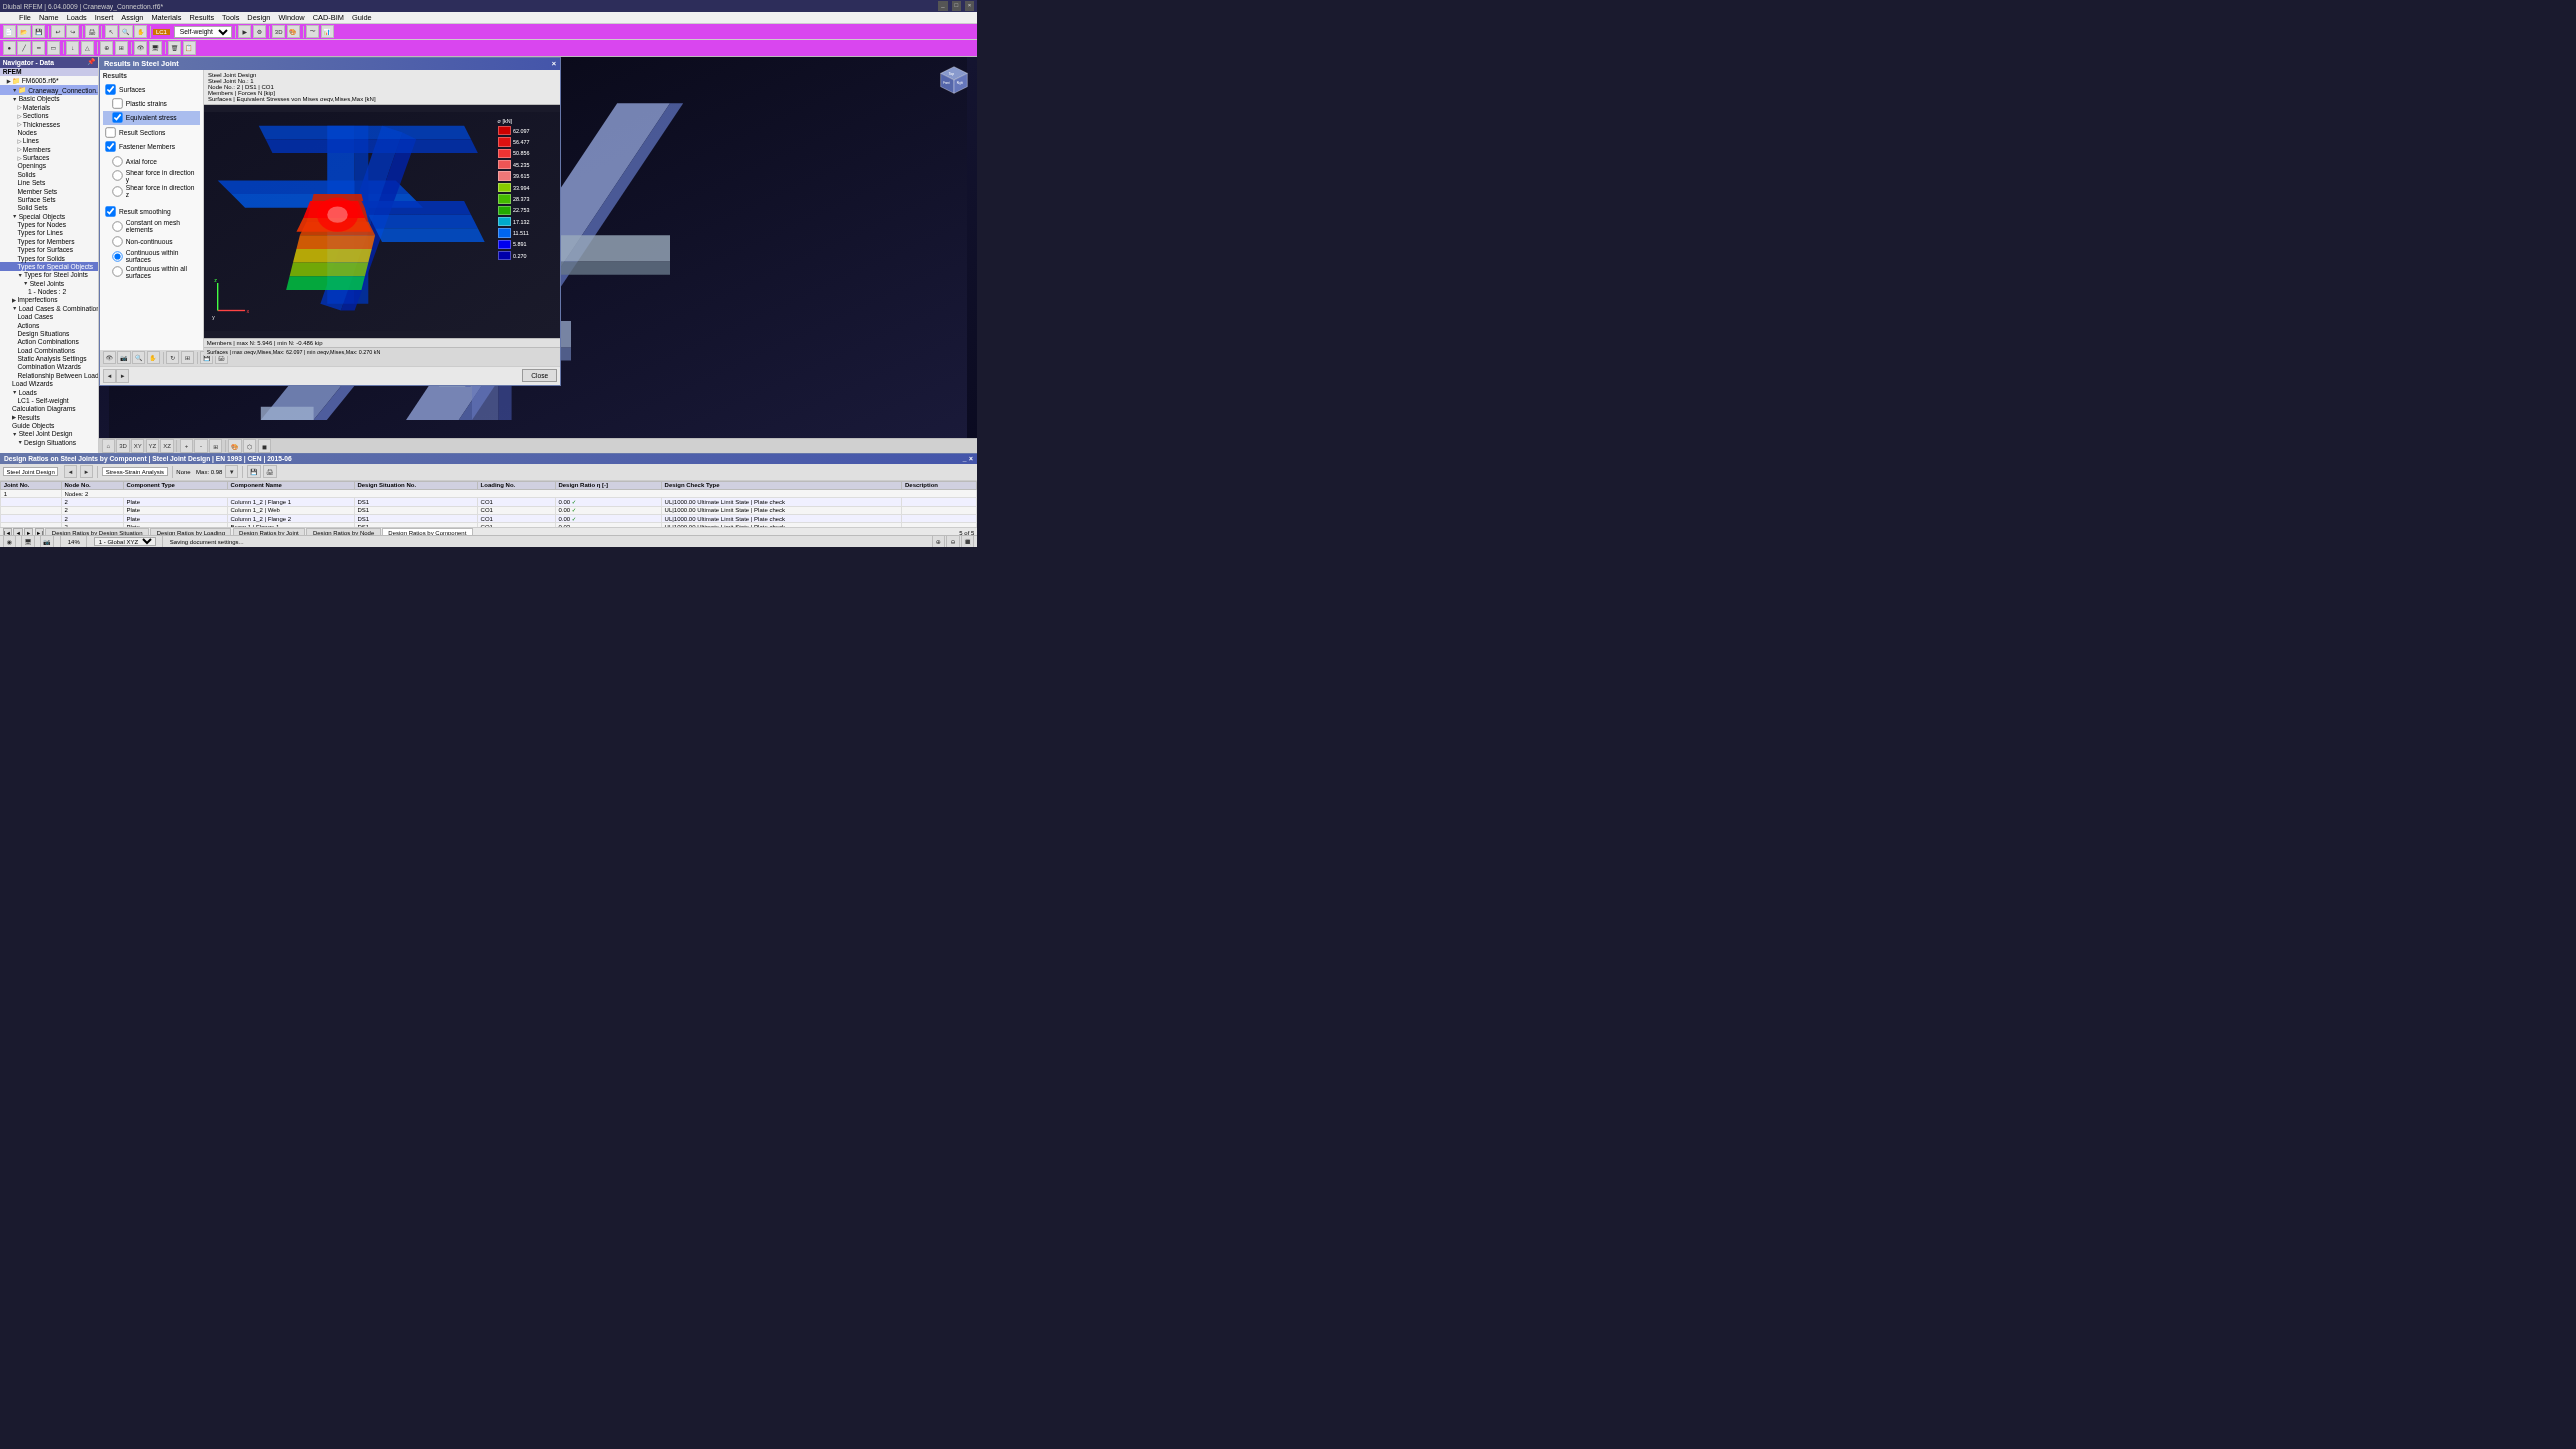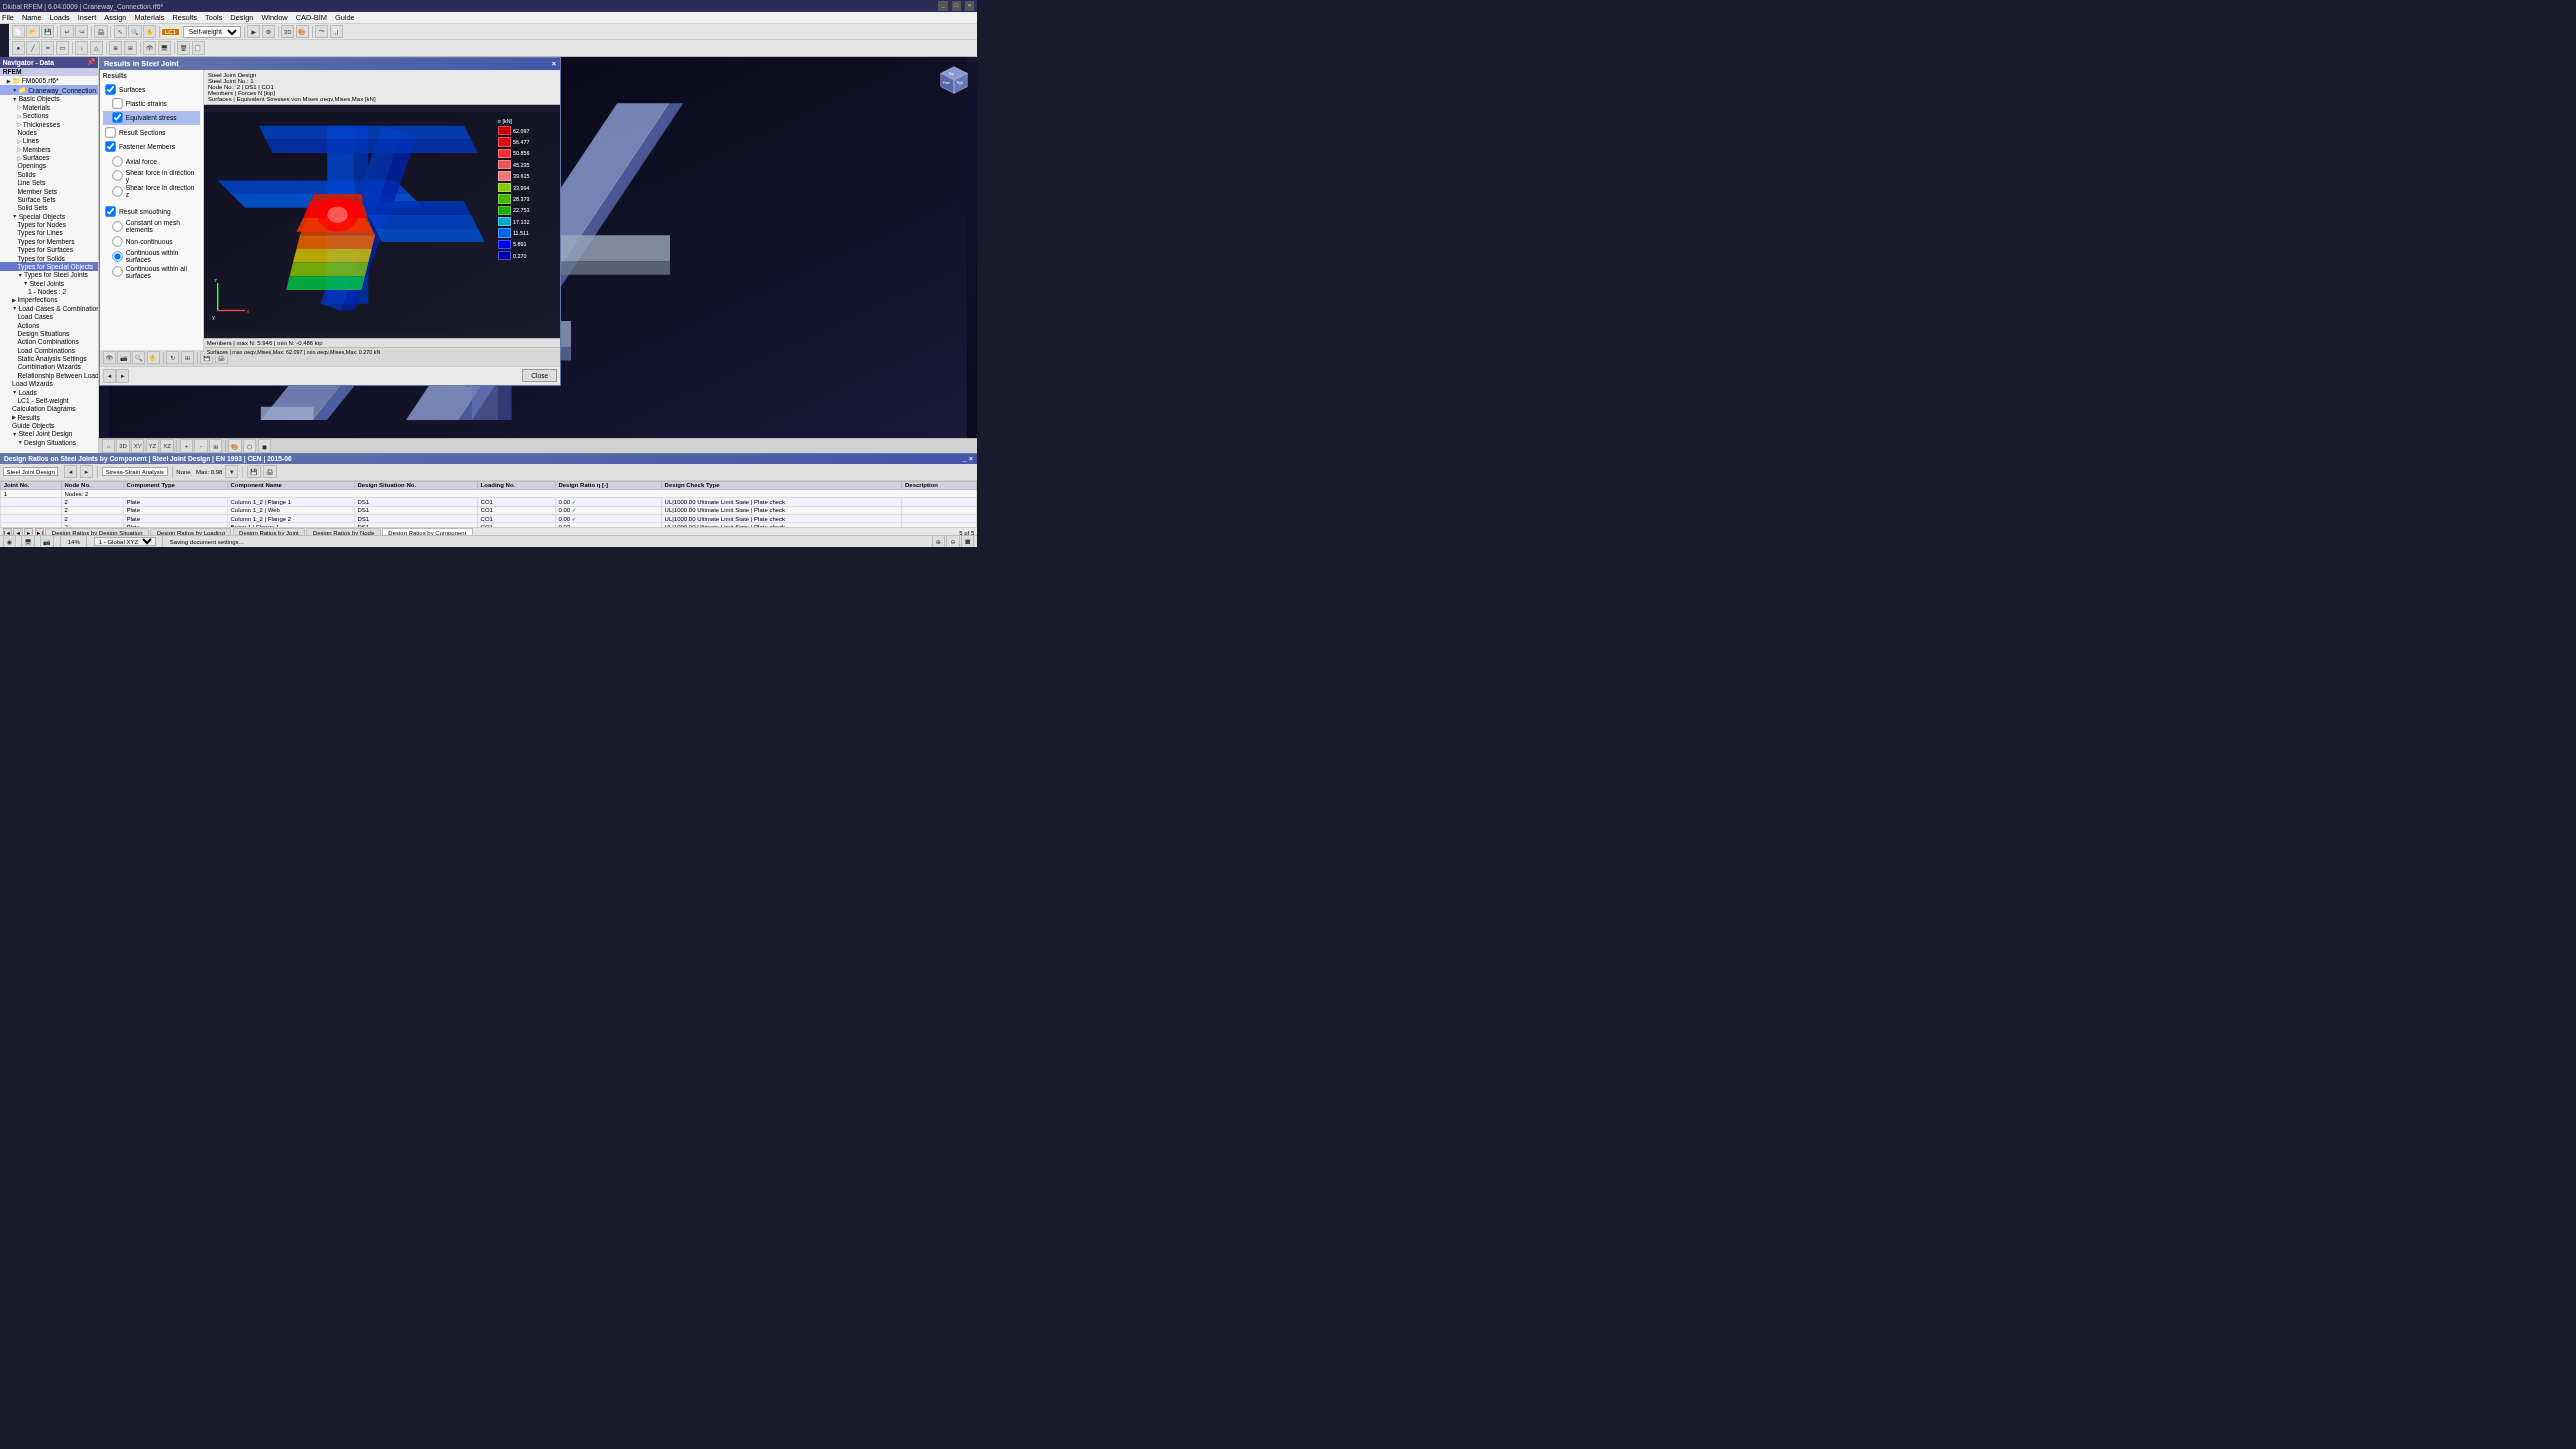--- a/index.html
+++ b/index.html
@@ -34,33 +34,32 @@
       cursor: pointer;
     }
 
     
     #menu-bar {
       width: 100%;
       height: 12px;
       background: #f0f0f0;
       display: flex;
       align-items: center;
-      padding: 0 2px;
+      padding: 0 19px;
       gap: 8px;
       font-size: 7.4px;
       border-bottom: 0.7px solid #ccc;
     }
     #menu-bar span { cursor: pointer; }
 
     
     #toolbar-area {
       width: 100%;
-      background: #e5e5e5;
+      background: #d946ef;
       border-bottom: 0.7px solid #bbb;
-      margin-left: 9px;
     }
     #toolbar1 {
       height: 16px;
       display: flex;
       align-items: center;
       padding: 1.3px 2.7px;
       gap: 1.3px;
       border-bottom: 0.7px solid #ccc;
     }
     #toolbar2 {

